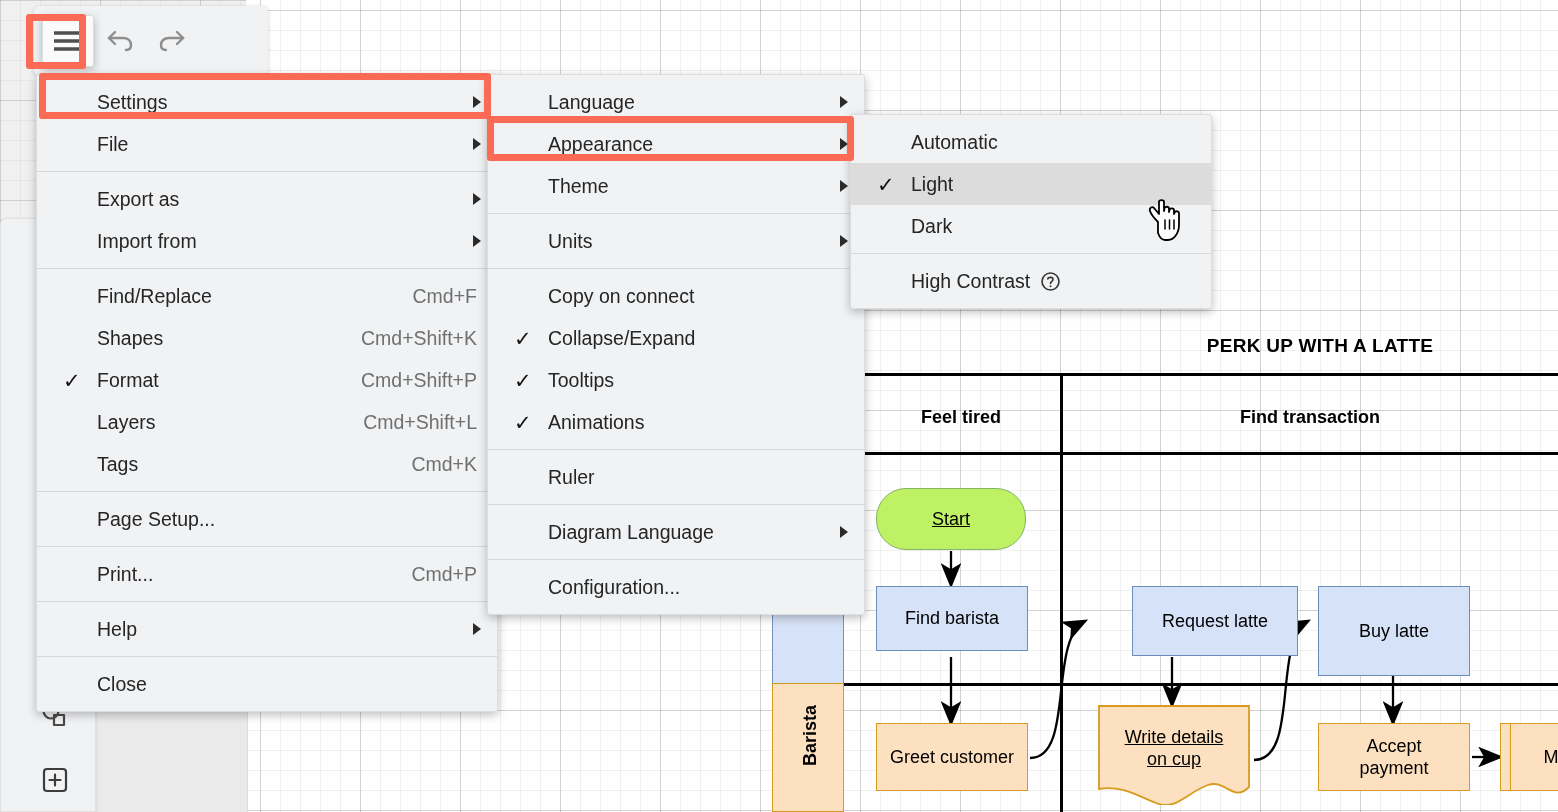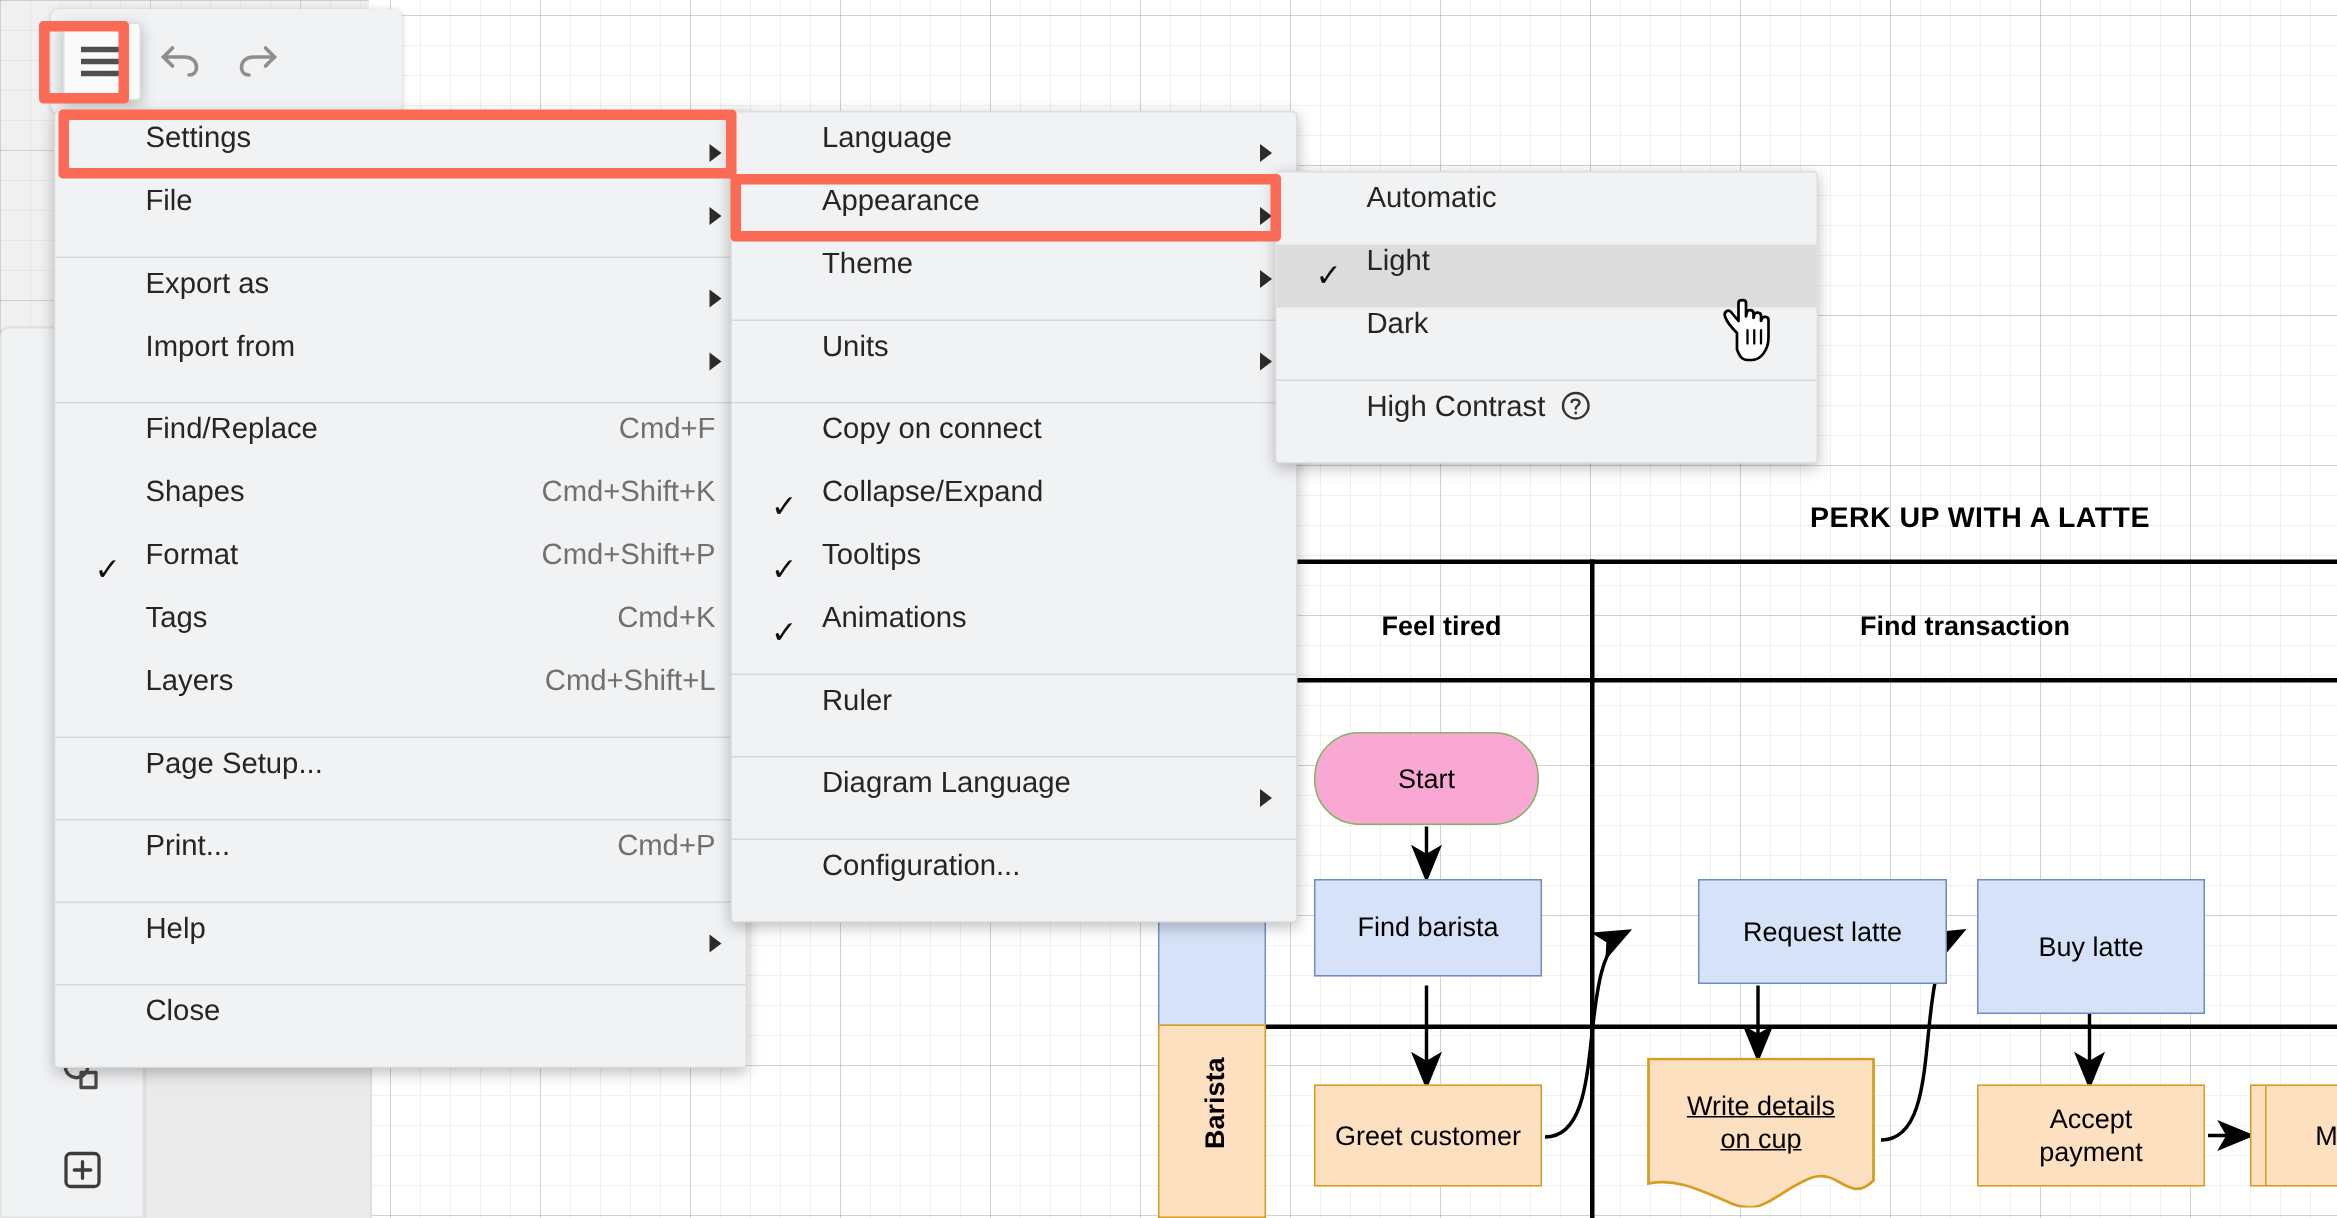--- a/index.html
+++ b/index.html
@@ -97,21 +97,21 @@
     box-shadow: 0 3px 10px rgba(0,0,0,0.26);
     padding: 6px 0;
     z-index: 30;
   }
   #menu-main     { left: 36px;  top: 74px;  width: 462px; }
   #menu-settings { left: 487px; top: 74px;  width: 378px; }
   #menu-appear   { left: 850px; top: 114px; width: 362px; }
 
   .mi {
     position: relative;
-    display: flex; align-items: flex-start;
+    display: flex; align-items: center;
     height: 42px;
     padding: 0 20px 0 60px;
     font-size: 19.5px;
     color: #252525;
     cursor: pointer;
     white-space: nowrap;
   }
   .mi.hl { background: #dcdcdc; }
   .mi .label { flex: 0 0 auto; }
   .mi .shortcut {
@@ -189,22 +189,23 @@
   .node {
     position: absolute;
     display: flex; align-items: center; justify-content: center;
     text-align: center;
     font-size: 18px; color: #000;
     line-height: 1.25;
   }
   .node.process { background: #d6e2f7; border: 1.6px solid #6c8ebf; }
   .node.task    { background: #fde0c0; border: 1.6px solid #d79b1f; }
   .node.start {
-    background: #f9a8d4; border: 1.6px solid #82b366;
+    background: #bef264; border: 1.6px solid #82b366;
     border-radius: 30px;
+    text-decoration: underline;
   }
   .node.docshape { background: transparent; border: none; text-decoration: underline; }
   .docshape-txt {
     position: relative; z-index: 2;
     padding-bottom: 14px;
   }
 </style>
 </head>
 <body>
 
@@ -343,26 +344,26 @@
       <div class="mi">
         <span class="label">Shapes</span>
         <span class="shortcut">Cmd+Shift+K</span>
       </div>
       <div class="mi">
         <span class="check">✓</span>
         <span class="label">Format</span>
         <span class="shortcut">Cmd+Shift+P</span>
       </div>
       <div class="mi">
+        <span class="label">Layers</span>
+        <span class="shortcut">Cmd+Shift+L</span>
+      </div>
+      <div class="mi">
         <span class="label">Tags</span>
         <span class="shortcut">Cmd+K</span>
-      </div>
-      <div class="mi">
-        <span class="label">Layers</span>
-        <span class="shortcut">Cmd+Shift+L</span>
       </div>
       <div class="sep"></div>
       <div class="mi">
         <span class="label">Page Setup...</span>
       </div>
       <div class="sep"></div>
       <div class="mi">
         <span class="label">Print...</span>
         <span class="shortcut">Cmd+P</span>
       </div>

